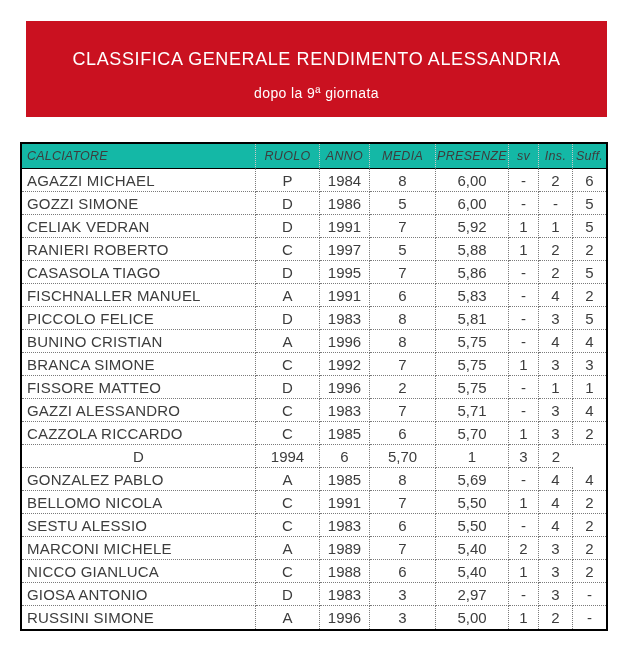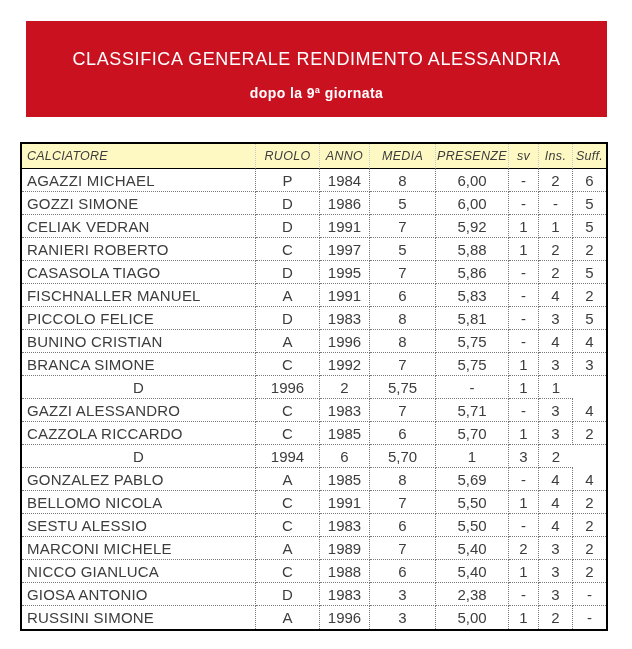--- a/index.html
+++ b/index.html
@@ -8,32 +8,32 @@
     font-family:"Liberation Sans", sans-serif;
     position:relative;overflow:hidden;
   }
   .banner{
     position:absolute;left:26px;top:21px;width:581px;height:96px;
     background:#CA1120;color:#ffffff;
     display:flex;flex-direction:column;justify-content:space-evenly;
     text-align:center;padding:2px 0;box-sizing:border-box;
   }
   .banner .title{font-size:18px;letter-spacing:0.6px;font-weight:400;margin-top:12px;}
-  .banner .subtitle{font-size:14px;letter-spacing:0.4px;font-weight:700;}
+  .banner .subtitle{font-size:14px;letter-spacing:0.4px;font-weight:400;}
   .rtable{
     position:absolute;left:20px;top:142px;width:588px;
     border:2px solid #000;box-sizing:border-box;
     background:#fff;
   }
   .thead-row,.trow{
     display:grid;
     grid-template-columns:234px 64px 50px 66px 73px 30px 34px auto;
   }
   .thead-row{
-    background:#fef9c3;color:#ffffff;font-style:italic;
+    background:#14b8a6;color:#ffffff;font-style:italic;
     height:25px;
   }
   .thead-row .cell{
     border-right:1px dotted #c9c9c9;
     border-bottom:1px solid #000;
     font-size:12.5px;letter-spacing:0.3px;
   }
   .trow{height:23px;}
   .cell{
     display:flex;align-items:center;justify-content:center;
@@ -151,20 +151,21 @@
         <div class="cell name">BRANCA SIMONE</div>
         <div class="cell">C</div>
         <div class="cell">1992</div>
         <div class="cell">7</div>
         <div class="cell">5,75</div>
         <div class="cell">1</div>
         <div class="cell">3</div>
         <div class="cell">3</div>
       </div>
       <div class="trow">
+        <div class="cell name">FISSORE MATTEO</div>
         <div class="cell">D</div>
         <div class="cell">1996</div>
         <div class="cell">2</div>
         <div class="cell">5,75</div>
         <div class="cell">-</div>
         <div class="cell">1</div>
         <div class="cell">1</div>
       </div>
       <div class="trow">
         <div class="cell name">GAZZI ALESSANDRO</div>
@@ -243,21 +244,21 @@
         <div class="cell">5,40</div>
         <div class="cell">1</div>
         <div class="cell">3</div>
         <div class="cell">2</div>
       </div>
       <div class="trow">
         <div class="cell name">GIOSA ANTONIO</div>
         <div class="cell">D</div>
         <div class="cell">1983</div>
         <div class="cell">3</div>
-        <div class="cell">2,38</div>
+        <div class="cell">2,97</div>
         <div class="cell">-</div>
         <div class="cell">3</div>
         <div class="cell">-</div>
       </div>
       <div class="trow">
         <div class="cell name">RUSSINI SIMONE</div>
         <div class="cell">A</div>
         <div class="cell">1996</div>
         <div class="cell">3</div>
         <div class="cell">5,00</div>

